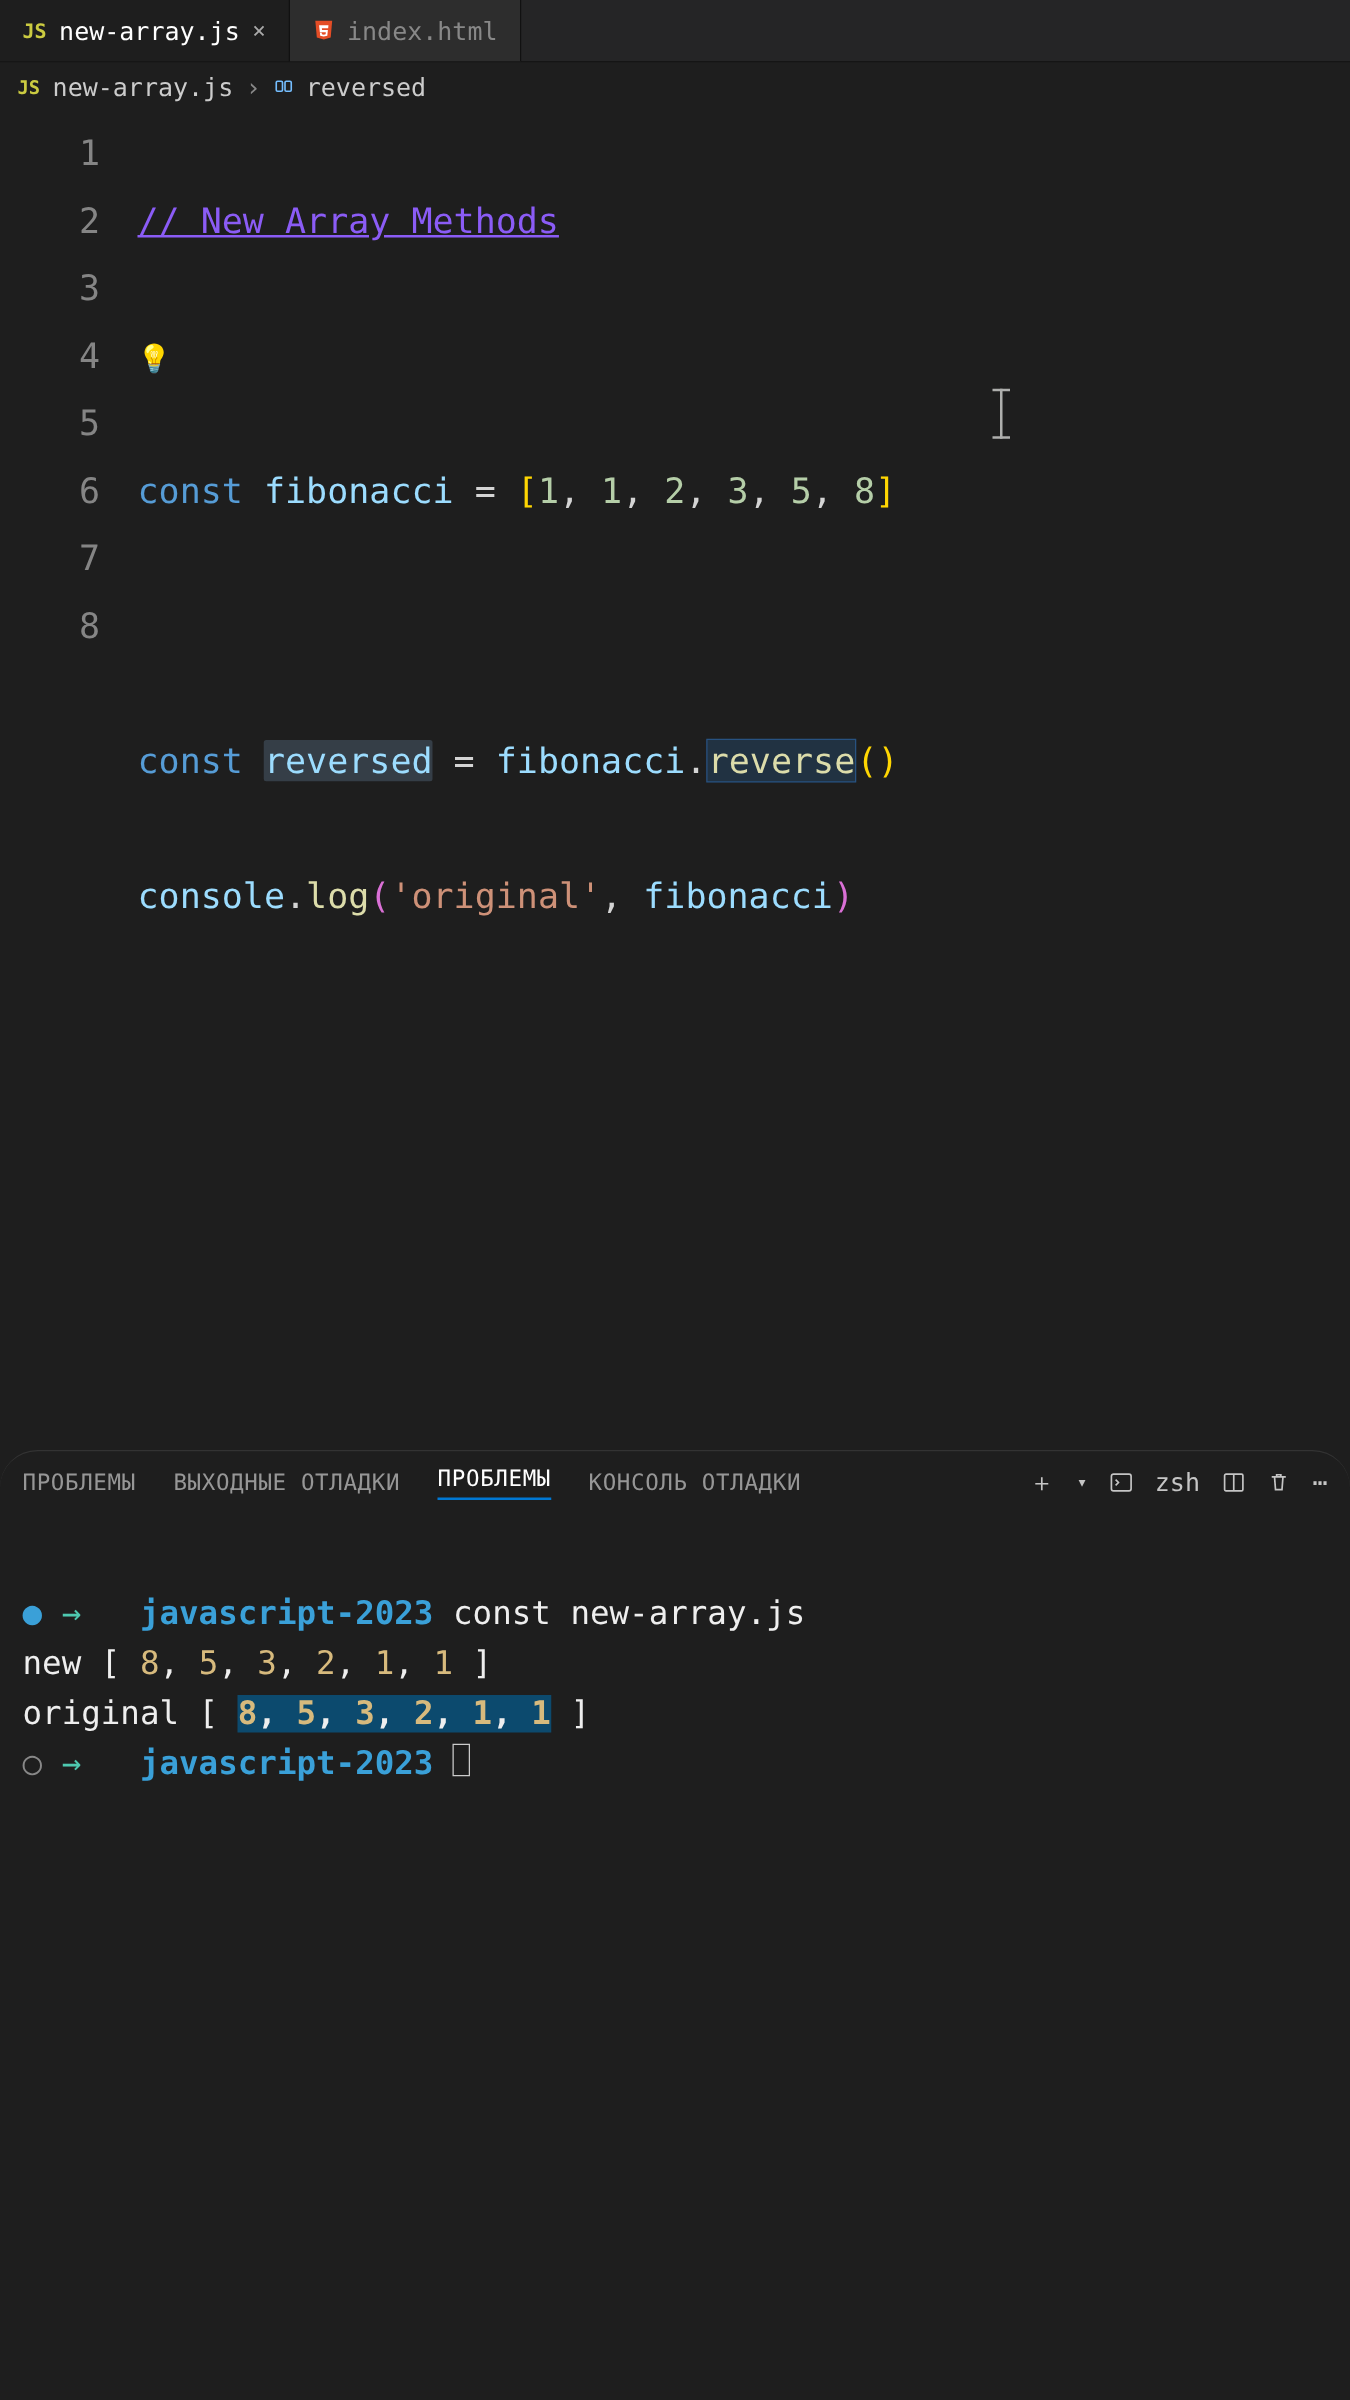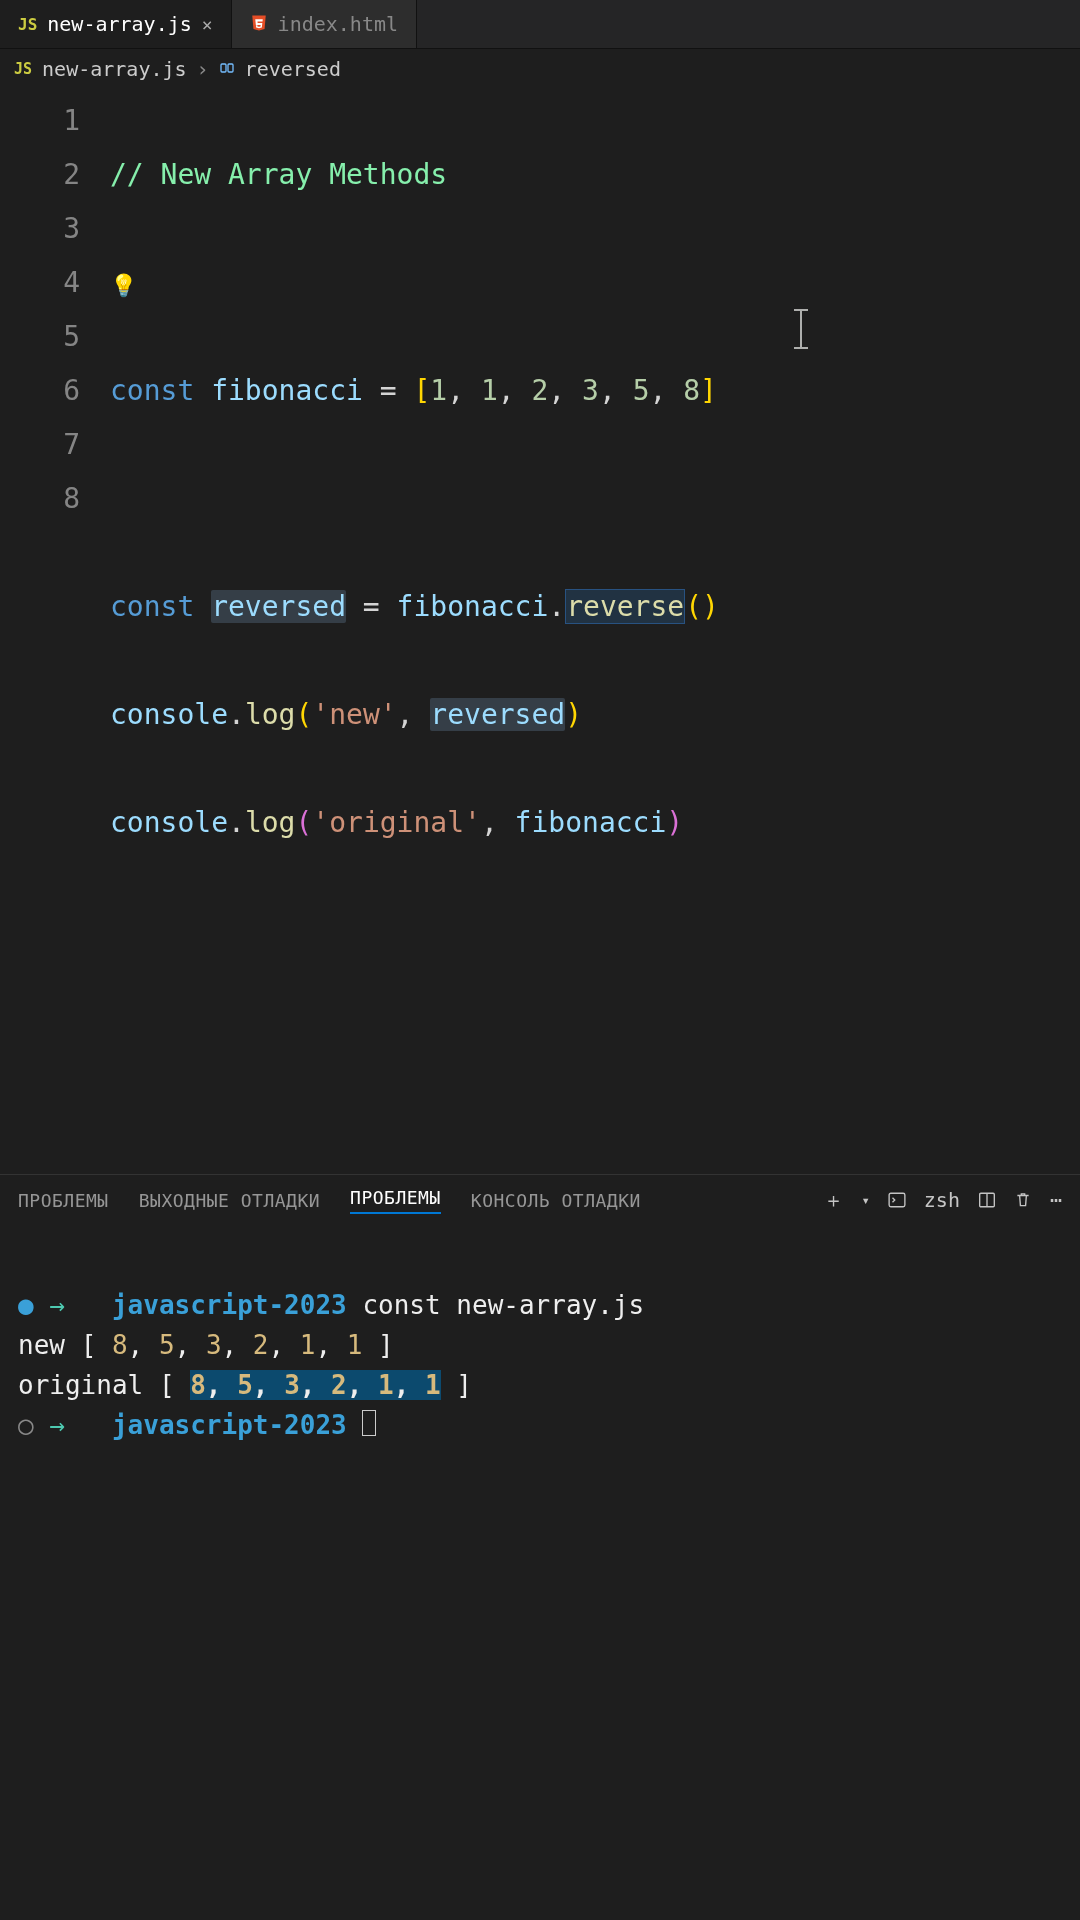--- a/index.html
+++ b/index.html
@@ -14,38 +14,38 @@
 .tab .close { color:#aaa; font-size:18px; }
 
 .breadcrumb { display:flex; align-items:center; gap:10px; height:40px; padding:0 14px; font-size:20px; color:#ccc; background:#1e1e1e; }
 .breadcrumb .js-ico { color:#cbcb41; font-weight:bold; font-size:15px; }
 .breadcrumb .chev { color:#888; }
 .breadcrumb .sym { color:#75beff; font-size:14px; }
 
 .editor { flex:1; display:flex; font-size:28px; line-height:54px; padding-top:6px; position:relative; }
 .gutter { width:110px; text-align:right; padding-right:30px; color:#858585; user-select:none; }
 .code { flex:1; white-space:pre; position:relative; }
-.c-comment { color:#86efac; }
+.c-comment { color:#8b5cf6;text-decoration:underline; }
 .c-kw { color:#569cd6; }
 .c-var { color:#9cdcfe; }
 .c-func { color:#dcdcaa; }
 .c-str { color:#ce9178; }
 .c-num { color:#b5cea8; }
 .c-op { color:#d4d4d4; }
 .c-br { color:#ffd602; }
 .c-brp { color:#da70d6; }
 .c-pun { color:#d4d4d4; }
 .hl { background:rgba(96,123,150,0.35); border-radius:2px; }
 .hlbox { background:rgba(38,79,120,0.4); border:1px solid #3794ff55; }
 .bulb { position:absolute; left:0; top:165px; color:#ffcc00; font-size:22px; }
 .icursor { position:absolute; top:215px; left:690px; width:2px; height:40px; background:#aeafad; }
 .icursor::before,.icursor::after{content:"";position:absolute;left:-6px;width:14px;height:2px;background:#aeafad;}
 .icursor::before{top:0}.icursor::after{bottom:0}
 
-.panel { height:760px; border-top:1px solid #333; display:flex; flex-direction:column; }
+.panel { height:760px; border-top:1px solid #333; display:flex; flex-direction:column;border-radius:30px; }
 .panel-tabs { display:flex; align-items:center; height:50px; padding:0 18px; gap:30px; font-size:18px; color:#969696; }
 .panel-tabs .ptab { cursor:pointer; letter-spacing:0.5px; }
 .panel-tabs .ptab.active { color:#fff; border-bottom:2px solid #0078d4; padding-bottom:4px; }
 .panel-tabs .spacer { flex:1; }
 .panel-tabs .tools { display:flex; align-items:center; gap:18px; color:#c5c5c5; font-size:20px; }
 .panel-tabs .tools span { cursor:pointer; }
 .terminal { flex:1; padding:20px 18px; font-size:26px; line-height:40px; white-space:pre; color:#ccc; }
 .t-blue { color:#3aa0d8; font-weight:bold; }
 .t-green { color:#4ec9b0; }
 .t-white { color:#eee; }
@@ -99,21 +99,20 @@
         <div>6</div>
         <div>7</div>
         <div>8</div>
     </div>
     <div class="code">
 <div><span class="c-comment">// New Array Methods</span></div>
 <div> </div>
 <div><span class="c-kw">const</span> <span class="c-var">fibonacci</span><span class="c-op"> = </span><span class="c-br">[</span><span class="c-num">1</span><span class="c-pun">, </span><span class="c-num">1</span><span class="c-pun">, </span><span class="c-num">2</span><span class="c-pun">, </span><span class="c-num">3</span><span class="c-pun">, </span><span class="c-num">5</span><span class="c-pun">, </span><span class="c-num">8</span><span class="c-br">]</span></div>
 <div> </div>
 <div><span class="c-kw">const</span> <span class="c-var hl">reversed</span><span class="c-op"> = </span><span class="c-var">fibonacci</span><span class="c-pun">.</span><span class="c-func hlbox">reverse</span><span class="c-br">()</span></div>
-<div><span class="c-var">console</span><span class="c-pun">.</span><span class="c-func">log</span><span class="c-br">(</span><span class="c-str">'new'</span><span class="c-pun">, </span><span class="c-var hl">reversed</span><span class="c-br">)</span></div>
 <div><span class="c-var">console</span><span class="c-pun">.</span><span class="c-func">log</span><span class="c-brp">(</span><span class="c-str">'original'</span><span class="c-pun">, </span><span class="c-var">fibonacci</span><span class="c-brp">)</span></div>
 <div> </div>
       <span class="bulb">💡</span>
       <div class="icursor"></div>
     </div>
   </div>
 
   <div class="panel">
     <div class="panel-tabs">
       <span class="ptab">ПРОБЛЕМЫ</span>

